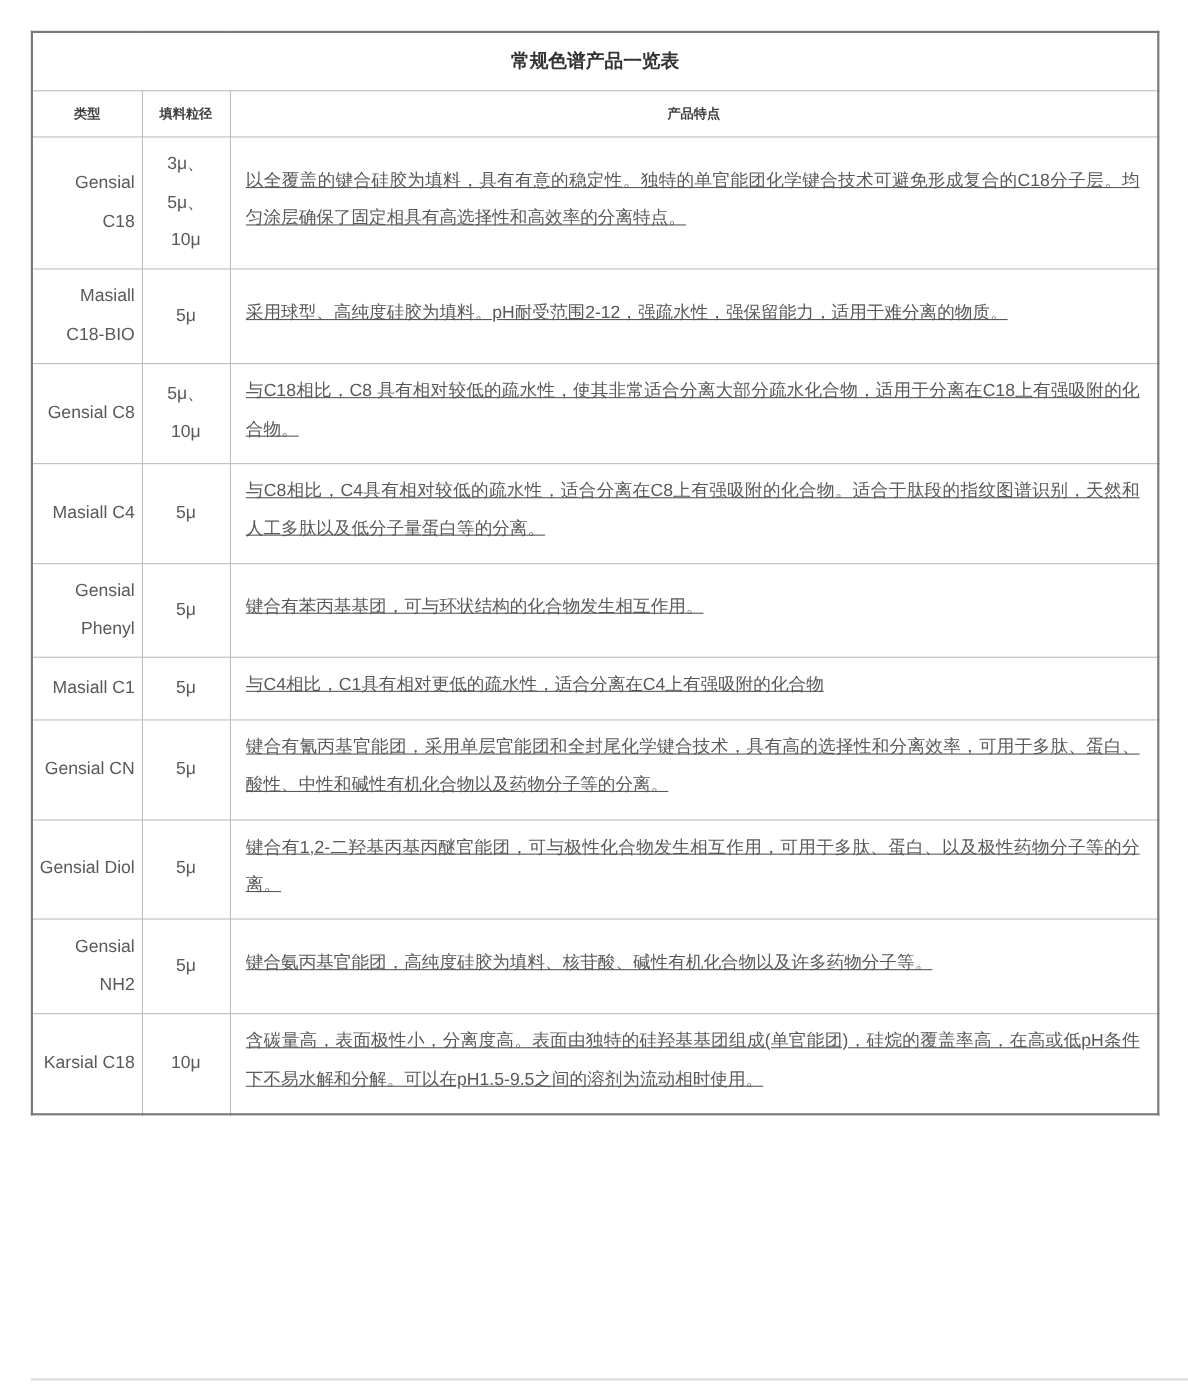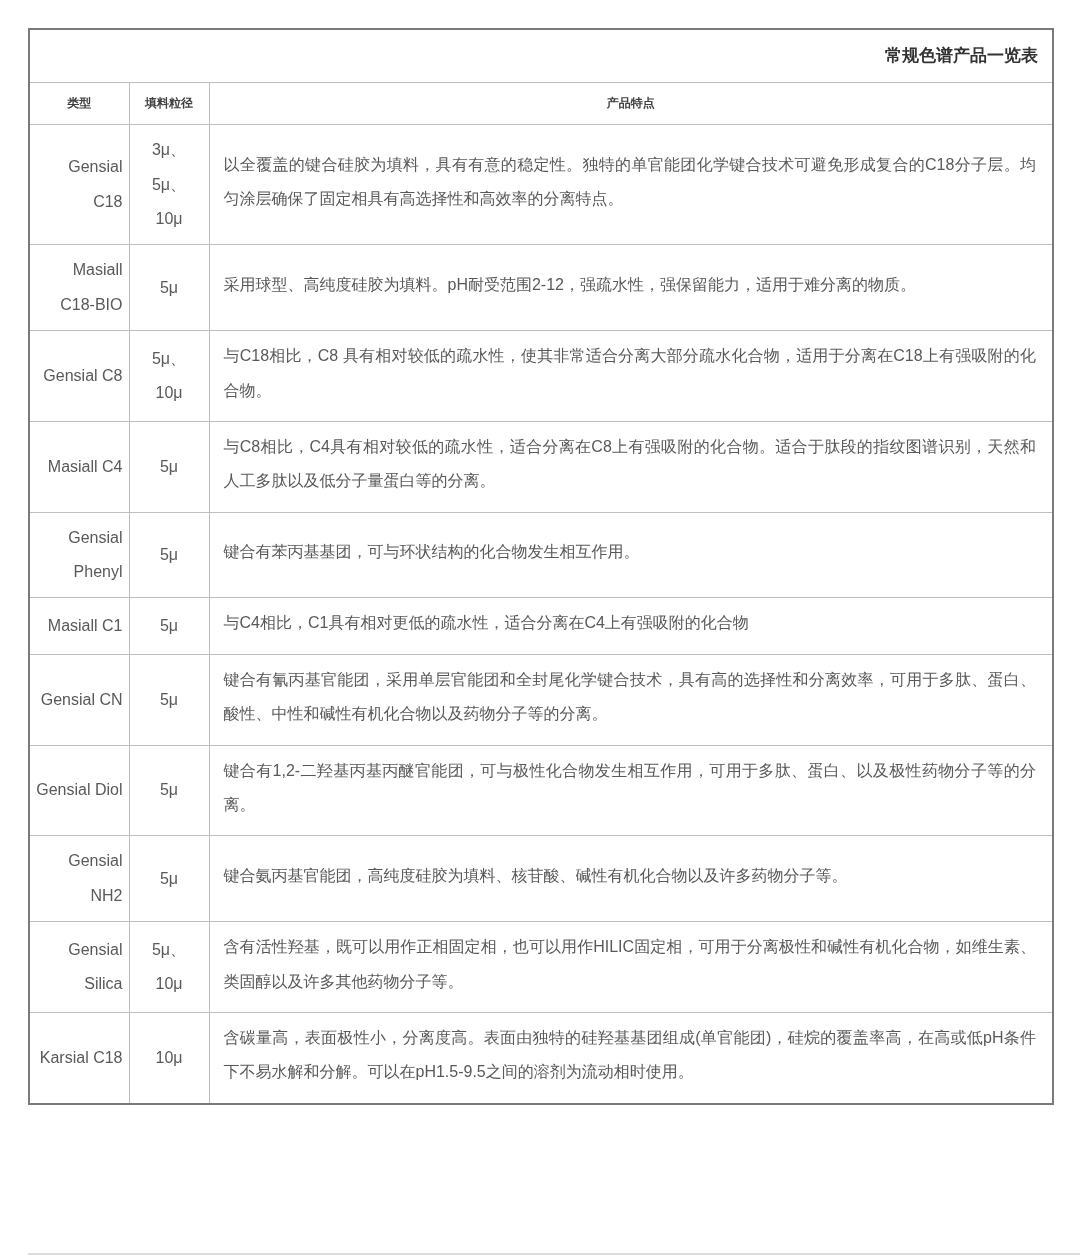--- a/index.html
+++ b/index.html
@@ -28,21 +28,21 @@
     font-size: 16px;
     table-layout: fixed;
   }
   table.products th,
   table.products td {
     border: 1px solid #bdbdbd;
     vertical-align: middle;
     word-break: break-word;
   }
   th.table-title-cell {
-    text-align: right;
+    text-align: center;
     font-size: 17px;
     font-weight: bold;
     color: #333333;
     padding: 14px 14px;
     line-height: 1.4;
   }
   tr.col-headers th {
     font-weight: bold;
     color: #404040;
     text-align: center;
@@ -57,20 +57,21 @@
   }
   td.c-size {
     text-align: center;
     line-height: 2.15;
     padding: 8px 12px;
   }
   td.c-feat {
     text-align: justify;
     line-height: 2.15;
     padding: 8px 16px 13px 14px;
+    text-decoration: underline;
   }
   .bottom-divider {
     position: absolute;
     left: 28px;
     right: 0;
     top: 1253px;
     height: 2px;
     background: #dcdcdc;
   }
 </style>
@@ -143,25 +144,20 @@
     <td class="c-size">5μ</td>
     <td class="c-feat">键合有1,2-二羟基丙基丙醚官能团，可与极性化合物发生相互作用，可用于多肽、蛋白、以及极性药物分子等的分离。</td>
   </tr>
 
   <tr>
     <td class="c-type">Gensial NH2</td>
     <td class="c-size">5μ</td>
     <td class="c-feat">键合氨丙基官能团，高纯度硅胶为填料、核苷酸、碱性有机化合物以及许多药物分子等。</td>
   </tr>
 
-  <tr>
-    <td class="c-type">Gensial Silica</td>
-    <td class="c-size">5μ、10μ</td>
-    <td class="c-feat">含有活性羟基，既可以用作正相固定相，也可以用作HILIC固定相，可用于分离极性和碱性有机化合物，如维生素、类固醇以及许多其他药物分子等。</td>
-  </tr>
 
   <tr>
     <td class="c-type">Karsial C18</td>
     <td class="c-size">10μ</td>
     <td class="c-feat">含碳量高，表面极性小，分离度高。表面由独特的硅羟基基团组成(单官能团)，硅烷的覆盖率高，在高或低pH条件下不易水解和分解。可以在pH1.5-9.5之间的溶剂为流动相时使用。</td>
   </tr>
 </tbody>
   </table>
 </div>
 

